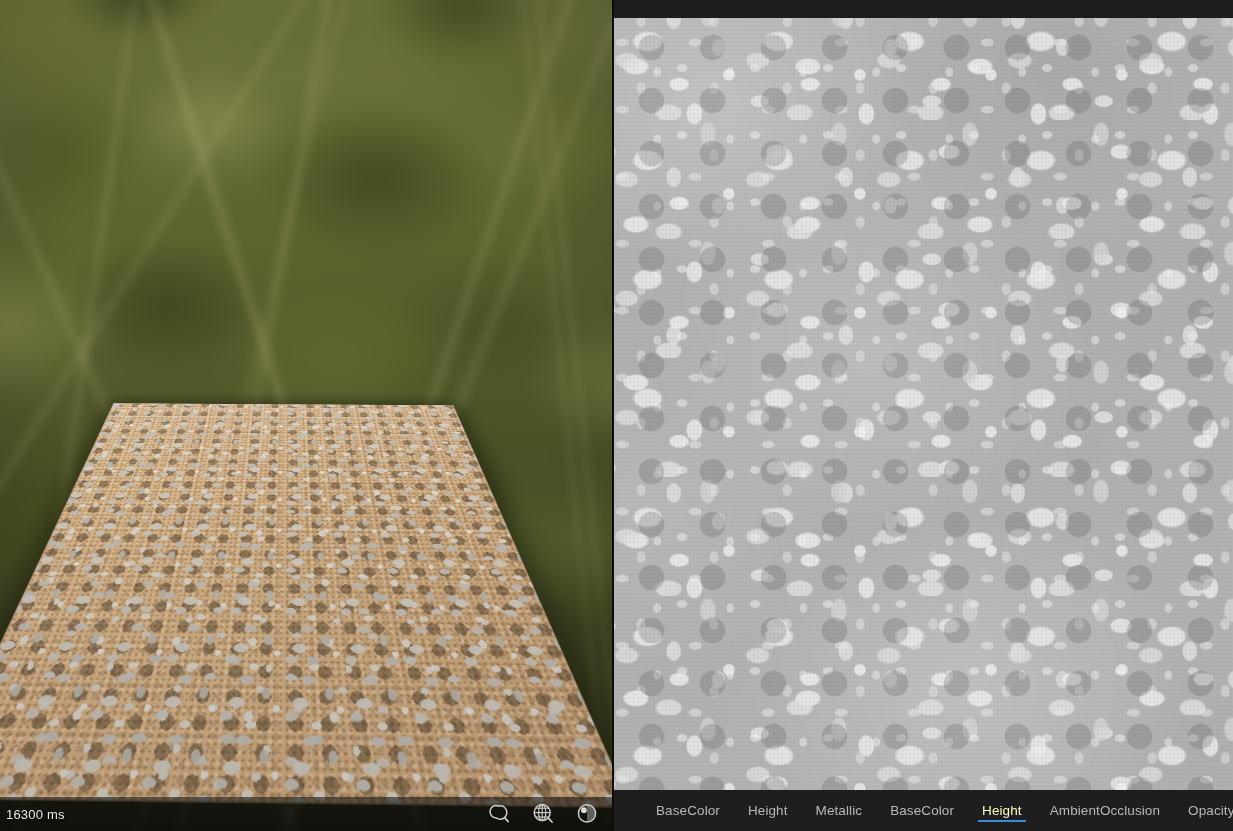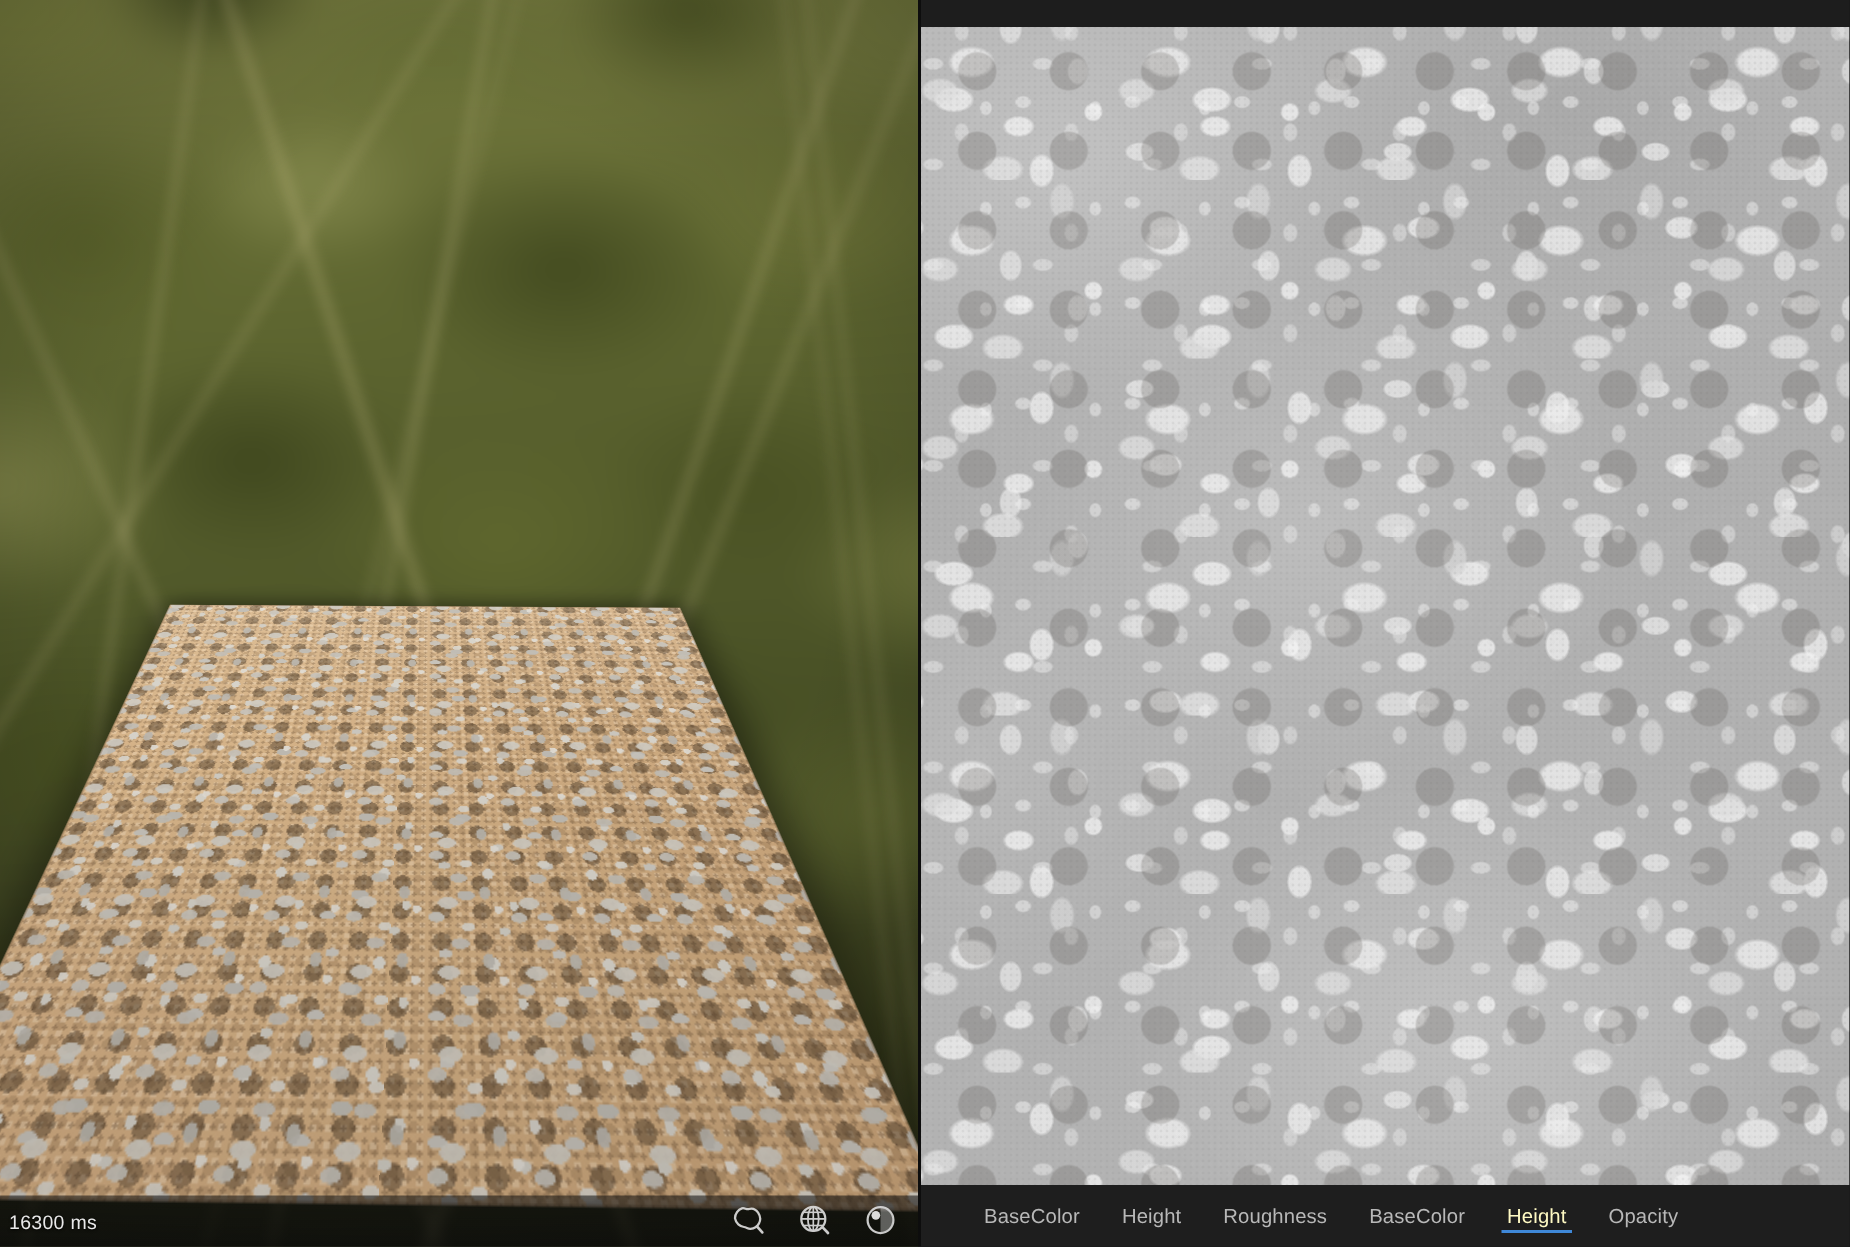--- a/index.html
+++ b/index.html
@@ -327,28 +327,31 @@
     </div>
 
     <div class="tab-strip">
       <div class="tab">
           <span>BaseColor</span>
         </div>
       <div class="tab">
           <span>Height</span>
         </div>
       <div class="tab">
-          <span>Roughness</span>
+          <span>Metallic</span>
         </div>
       <div class="tab">
           <span>BaseColor</span>
         </div>
       <div class="tab active">
           <span>Height</span>
         </div>
       <div class="tab">
+          <span>AmbientOcclusion</span>
+        </div>
+      <div class="tab">
           <span>Opacity</span>
         </div>
 
     </div>
   </div>
 
 </div>
 
 </body></html>

